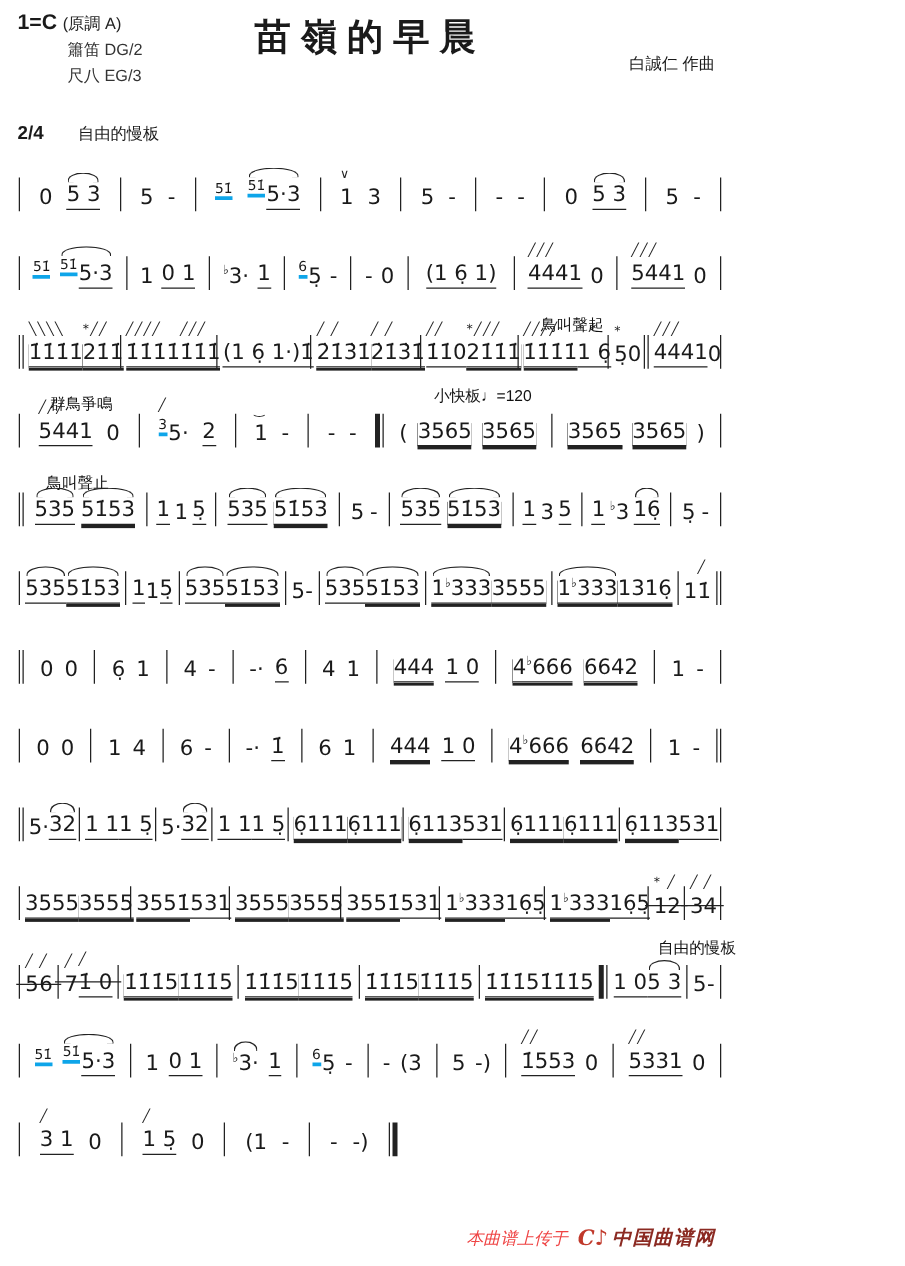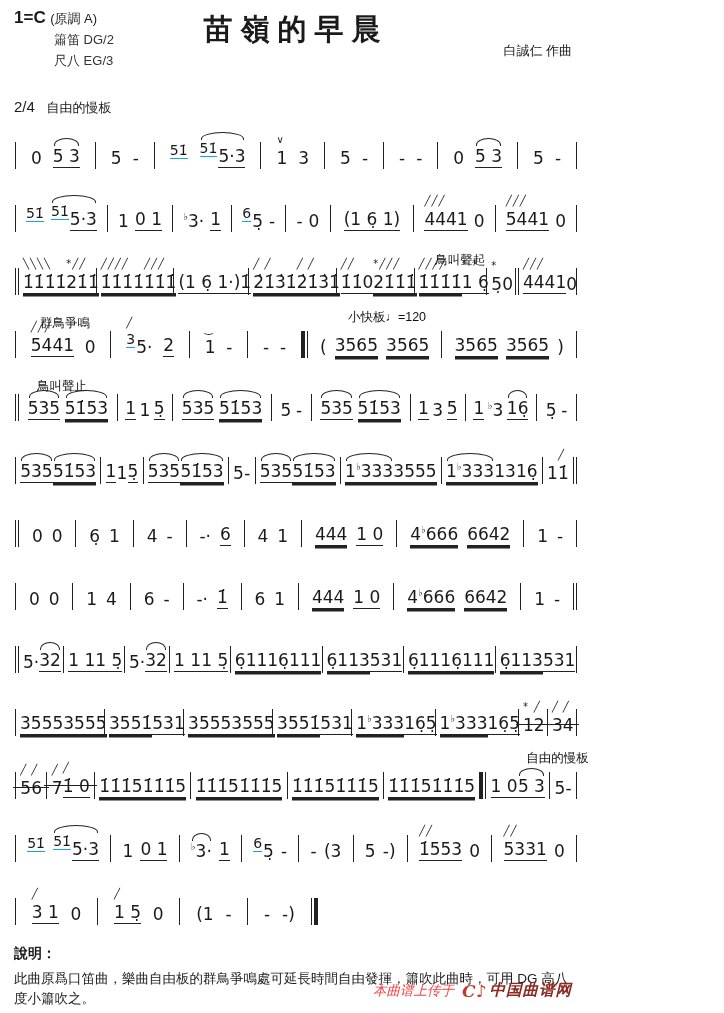--- a/index.html
+++ b/index.html
@@ -9,42 +9,42 @@
 
   
   .hdr { position:relative; height:88px; }
   .keysig { font-size:17px; font-weight:bold; }
   .keynote { font-size:13px; font-weight:normal; color:#222; }
   .inst { font-size:13px; color:#333; margin-top:3px;margin-left:40px; }
   .title { position:absolute; left:0; right:0; top:2px; text-align:center;
     font-family:Liberation Serif, serif; font-size:29px; font-weight:bold; letter-spacing:8px; }
   .composer { position:absolute; right:6px; top:34px; font-size:13px; }
   .meterrow { height:22px; font-size:13px; margin-top:2px; }
-  .meter { font-size:15px; font-weight:normal; margin-right:8px; }
+  .meter { font-size:15px; font-weight:bold; margin-right:24px; }
 
   
   .score { margin-top:6px; }
   .score-line { display:flex; align-items:flex-end; height:44px; margin-bottom:19px; position:relative; }
   .measure { flex:1 1 auto; display:flex; align-items:flex-end; justify-content:space-evenly;
     position:relative; padding:0 3px; min-width:0; }
   .measure.ov::before { content:""; position:absolute; left:-4px; right:-4px; top:8px;
     border-top:1.4px solid #222; }
   .bar { width:1px; background:#222; height:27px; flex:0 0 auto; margin:0 1px 1px 1px; }
   .bar.thick { width:4px; }
   .note-group { position:relative; font-family:"DejaVu Sans", sans-serif; font-size:17px;
     line-height:1.1; white-space:nowrap; margin-bottom:2px; }
   .ntxt { display:inline-block; line-height:1.1; }
   .u1 { border-bottom:1.4px solid #222; padding-bottom:1px; }
   .u2 { border-bottom:1.4px solid #222; box-shadow:0 2.5px 0 #222; padding-bottom:1px; }
   .marks { position:absolute; top:-14px; left:0; font-size:10px; letter-spacing:1px;
     color:#222; line-height:1; white-space:nowrap; }
   .slur { position:absolute; top:-9px; left:1px; right:1px; height:8px;
     border-top:1.6px solid #222; border-left:1px solid #222; border-right:1px solid #222;
     border-radius:100% 100% 0 0 / 170% 170% 0 0; border-bottom:none; }
-  .grace { font-size:14px; vertical-align:9px; border-bottom:1px solid #0ea5e9; margin-right:1px; letter-spacing:0; }
+  .grace { font-size:11px; vertical-align:9px; border-bottom:3px solid #0ea5e9; margin-right:1px; letter-spacing:0; }
   sup.fl { font-size:10px; line-height:0; }
   .label-below { position:absolute; top:42px; left:20px; font-size:12.5px; white-space:nowrap; color:#111; }
   .label-above { position:absolute; top:-27px; left:-8px; font-size:12.5px; white-space:nowrap; color:#111;margin-left:47px; }
 
   
   .notes { margin-top:6px; }
   .notes-label { font-size:14px; font-weight:bold; }
   .notes-body { font-size:13.5px; margin-top:6px; line-height:1.5; }
   .footer { position:absolute; right:20px; bottom:12px; display:flex; align-items:center; font-size:13.5px; }
   .upload-text { color:#ef4444;font-style:italic; }
@@ -619,24 +619,20 @@
         <span class="bar"></span>
         <div class="measure">
           <span class="note-group"><span class="ntxt">-</span></span>
           <span class="note-group"><span class="ntxt">-)</span></span>
         </div>
         <span class="bar"></span>
         <span class="bar thick"></span>
       </div>
     </div>
 
-  <div class="notes">
-    <div class="notes-label">說明：</div>
-    <div class="notes-body">此曲原爲口笛曲，樂曲自由板的群鳥爭鳴處可延長時間自由發揮，簫吹此曲時，可用 DG 高八度小簫吹之。</div>
-  </div>
 
   <div class="footer">
     <span class="upload-text">本曲谱上传于</span>
     <span class="logo">
       <span class="logo-icon">C♪</span>
       <span class="site-name">中国曲谱网</span>
     </span>
   </div>
 
 </div>

